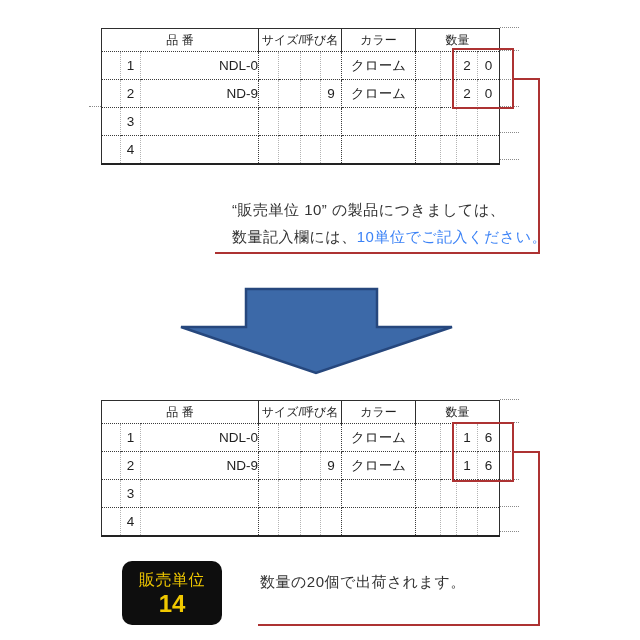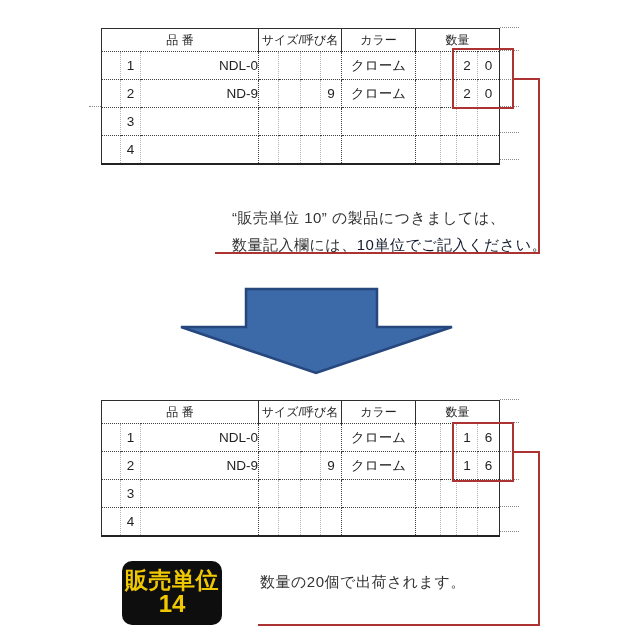--- a/index.html
+++ b/index.html
@@ -34,38 +34,38 @@
 
   
   .stub { position:absolute; height:0; border-top:1px dotted #8a8a8a; }
 
   
   .red-box { position:absolute; border:2px solid #ad3232; background:transparent; box-sizing:border-box; }
   .red-line { position:absolute; background:#ad3232; }
 
   
   .note { position:absolute; color:#333; font-size:15px; line-height:27px; letter-spacing:0.5px; }
-  .note .red { color:#0f172a; }
+  .note .red { color:#3b82f6; }
 
   
   .arrow-svg { position:absolute; left:170px; top:283px; }
   .arrow-label {
     position:absolute; left:236px; top:301px; width:152px;
     text-align:center; font-size:24px; font-weight:bold; color:#ffffff;
     letter-spacing:2px;
   }
 
   
   .badge {
     position:absolute; left:122px; top:561px; width:100px; height:64px;
     background:#0e0e0e; border-radius:10px;
     display:flex; flex-direction:column; align-items:center; justify-content:center;
     color:#f0c800;
   }
-  .badge .l1 { font-size:23px; font-weight:bold; line-height:22px; letter-spacing:0.5px; }
+  .badge .l1 { font-size:16px; font-weight:normal; line-height:22px; letter-spacing:0.5px; }
   .badge .l2 { font-size:24px; font-weight:bold; line-height:26px; }
 </style>
 </head>
 <body>
 
 <div class="stage">
 
   <table class="order-table t1">
     <colgroup>
       <col style="width:19px">
@@ -153,21 +153,21 @@
   <div class="stub" style="left:500px;top:106px;width:19px"></div>
   <div class="stub" style="left:500px;top:132px;width:19px"></div>
   <div class="stub" style="left:500px;top:159px;width:19px"></div>
   <div class="stub" style="left:89px;top:106px;width:12px"></div>
 
   <div class="red-box" style="left:452px;top:48px;width:62px;height:61px"></div>
   <div class="red-line" style="left:513px;top:78px;width:27px;height:2px"></div>
   <div class="red-line" style="left:538px;top:78px;width:2px;height:176px"></div>
   <div class="red-line" style="left:215px;top:252px;width:325px;height:2px"></div>
 
-  <div class="note" style="left:232px;top:204px">
+  <div class="note" style="left:232px;top:196px">
     <div>“販売単位 10” の製品につきましては、</div>
     <div><span>数量記入欄には、</span><span class="red">10単位でご記入ください。</span></div>
   </div>
 
   <svg class="arrow-svg" width="300" height="95" viewBox="0 0 300 95">
     <polygon points="76,6 207,6 207,44 282,44 146,90 11,44 76,44" fill="#3c69a8" stroke="#26477d" stroke-width="2.5" stroke-linejoin="miter"></polygon>
   </svg>
 
   <table class="order-table t2">
     <colgroup>

